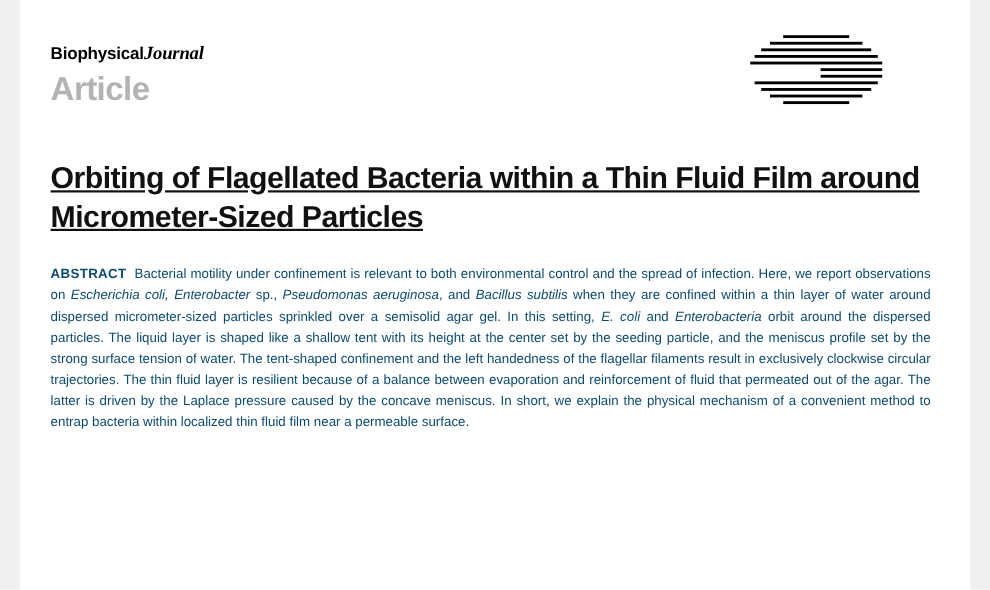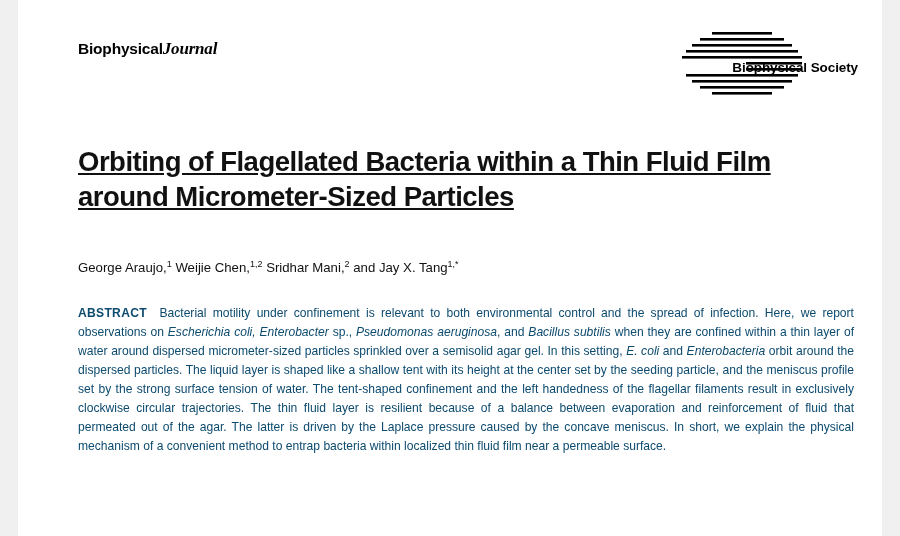--- a/index.html
+++ b/index.html
@@ -15,21 +15,20 @@
   }
   .page {
     position: absolute;
     left: 18px;
     top: 0;
     width: 864px;
     height: 536px;
     background: #ffffff;
     box-sizing: border-box;
     overflow: hidden;
-    padding-left: 32px;
   }
   .masthead {
     position: relative;
     height: 112px;
   }
   .journal-brand {
     position: absolute;
     left: 28px;
     top: 40px;
     color: #000;
@@ -131,52 +130,46 @@
 </style>
 </head>
 <body>
 
 <div class="page">
 
   <div class="masthead">
 
     <div class="journal-brand">
       <div class="journal-name"><span>Biophysical</span><span class="italic-word">Journal</span></div>
+      <div class="article-word">Article</div>
     </div>
 
     <div class="society-brand">
       <svg class="society-logo-lines" viewBox="0 0 230 76">
         <g fill="#000">
           <rect x="84" y="6" width="60" height="2.6"></rect>
           <rect x="72" y="12" width="84" height="2.6"></rect>
           <rect x="64" y="18" width="100" height="2.6"></rect>
           <rect x="58" y="24" width="112" height="2.6"></rect>
           <rect x="54" y="30" width="120" height="2.6"></rect>
           <rect x="118" y="36" width="56" height="2.6"></rect>
           <rect x="118" y="42" width="56" height="2.6"></rect>
           <rect x="58" y="48" width="112" height="2.6"></rect>
           <rect x="64" y="54" width="100" height="2.6"></rect>
           <rect x="72" y="60" width="84" height="2.6"></rect>
           <rect x="84" y="66" width="60" height="2.6"></rect>
         </g>
       </svg>
-      <div class="society-name">Biophysical Society</div>
     </div>
 
   </div>
 
   <div class="title-block">
     <h1 class="paper-title">Orbiting of Flagellated Bacteria within a Thin Fluid Film around Micrometer-Sized Particles</h1>
   </div>
 
-  <div class="authors">
-    <span>George Araujo,</span><sup>1</sup>
-    <span>Weijie Chen,</span><sup>1,2</sup>
-    <span>Sridhar Mani,</span><sup>2</sup>
-    <span>and Jay X. Tang</span><sup>1,*</sup>
-  </div>
 
 
   <div class="abstract">
     <span class="abstract-label">ABSTRACT</span>&nbsp;&nbsp;<span id="abstract-body"><span>Bacterial motility under confinement is relevant to both environmental control and the spread of infection. Here, we report observations on </span><i>Escherichia coli, Enterobacter</i><span> sp., </span><i>Pseudomonas aeruginosa</i><span>, and </span><i>Bacillus subtilis</i><span> when they are confined within a thin layer of water around dispersed micrometer-sized particles sprinkled over a semisolid agar gel. In this setting, </span><i>E. coli</i><span> and </span><i>Enterobacteria</i><span> orbit around the dispersed particles. The liquid layer is shaped like a shallow tent with its height at the center set by the seeding particle, and the meniscus profile set by the strong surface tension of water. The tent-shaped confinement and the left handedness of the flagellar filaments result in exclusively clockwise circular trajectories. The thin fluid layer is resilient because of a balance between evaporation and reinforcement of fluid that permeated out of the agar. The latter is driven by the Laplace pressure caused by the concave meniscus. In short, we explain the physical mechanism of a convenient method to entrap bacteria within localized thin fluid film near a permeable surface.</span></span>
   </div>
 
 </div>
 
 </body></html>

